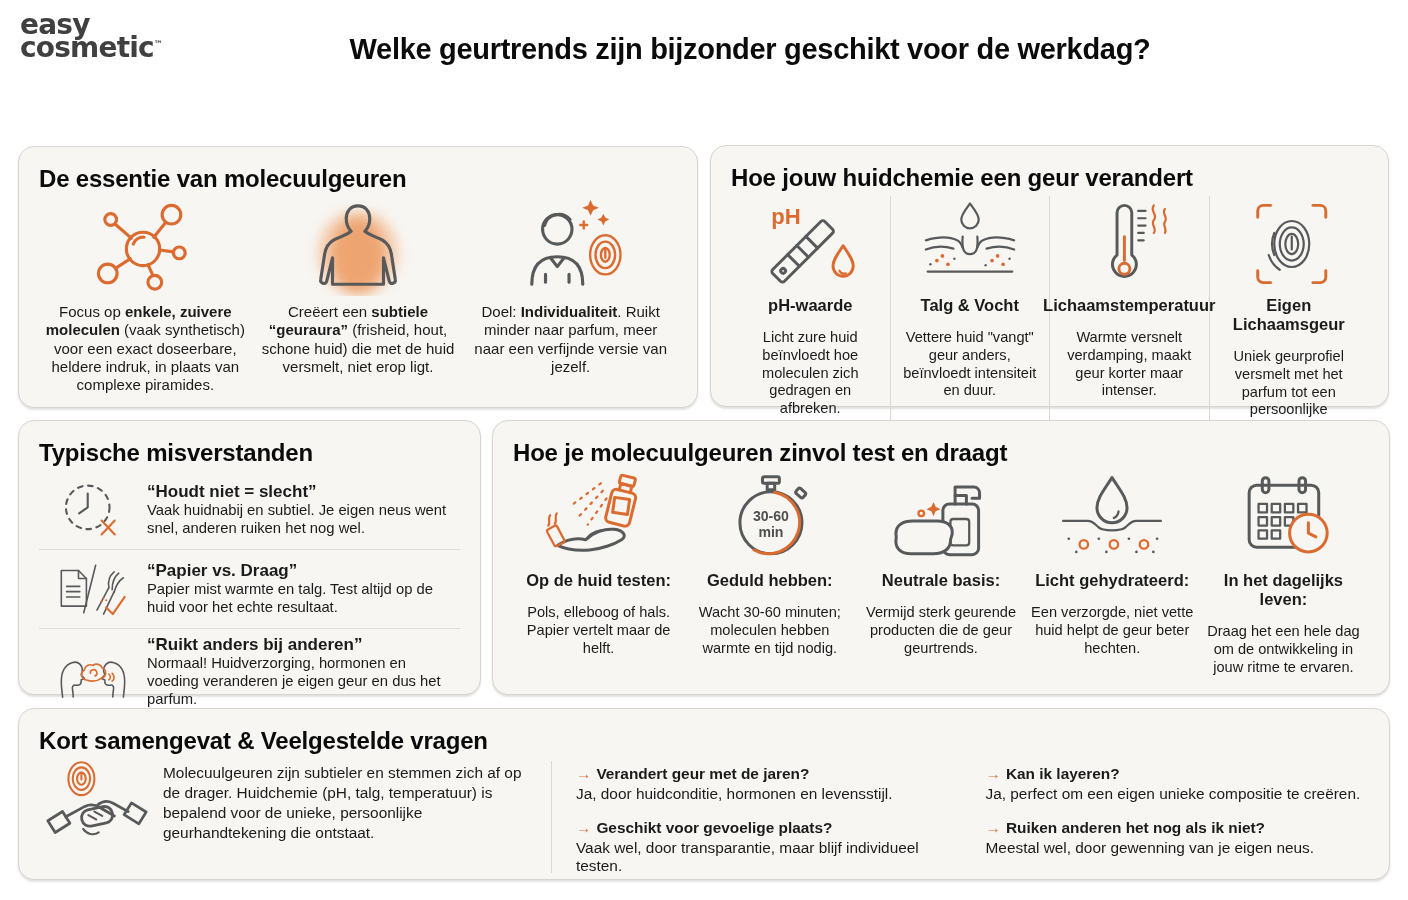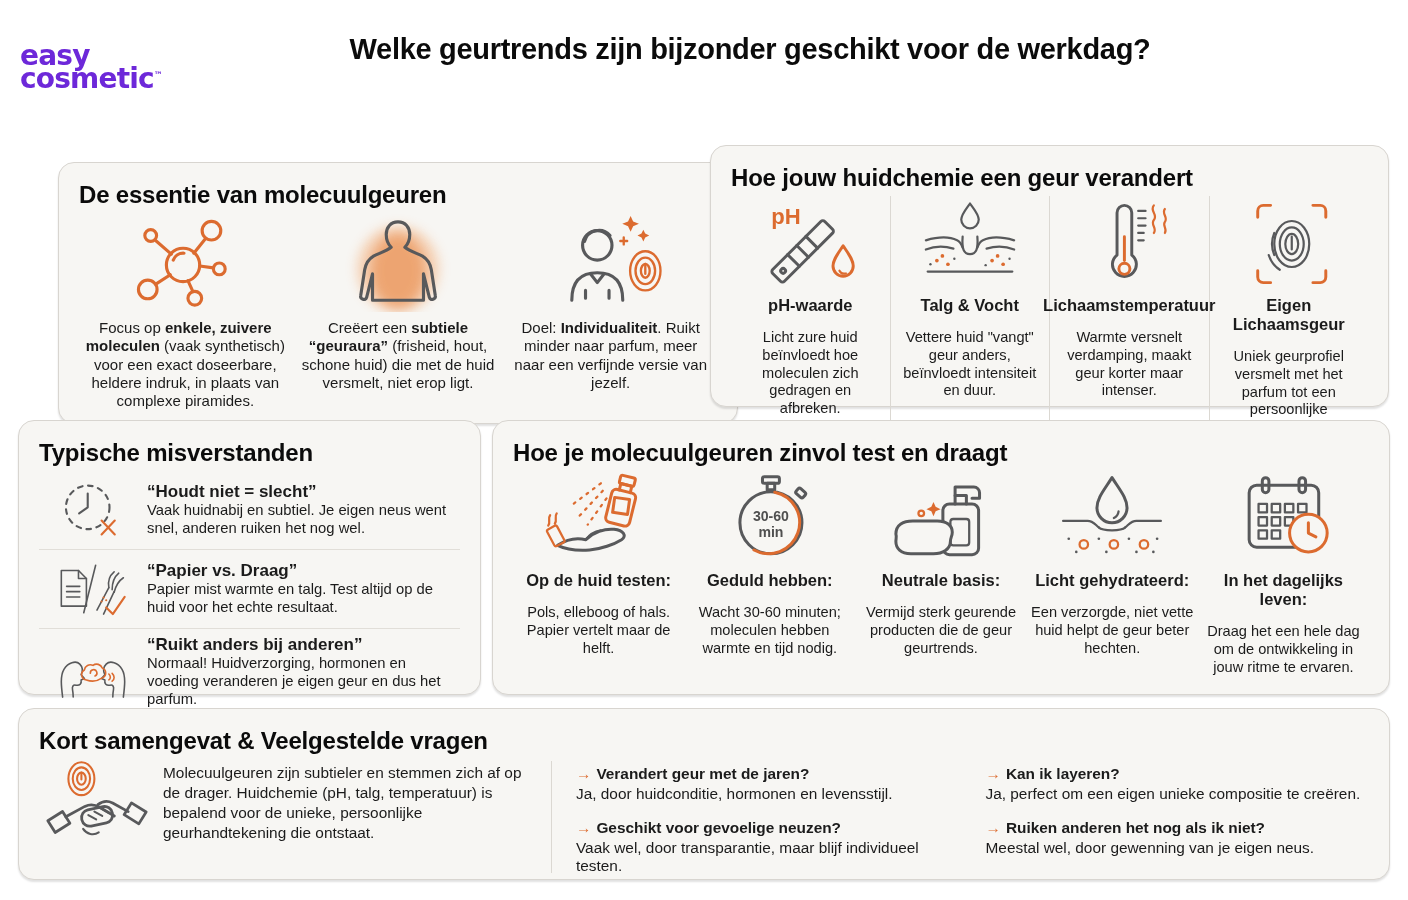--- a/index.html
+++ b/index.html
@@ -1,30 +1,30 @@
 <!DOCTYPE html>
 <html><head>
 <meta charset="utf-8">
 <style>
   html,body{margin:0;padding:0;background:#fff;font-family:"Liberation Sans",sans-serif;color:#1b1b1b;}
   .page{position:relative;width:1408px;height:900px;overflow:hidden;background:#fff;}
 
   
-  .logo{position:absolute;left:20px;top:14px;font-family:"DejaVu Sans",sans-serif;font-weight:800;color:#6d28d9;line-height:.82;letter-spacing:-.8px;margin-top:31px;}
+  .logo{position:absolute;left:20px;top:14px;font-family:"DejaVu Sans",sans-serif;font-weight:800;color:#404040;line-height:.82;letter-spacing:-.8px;}
   .logo .l1{font-size:28px;}
   .logo .l2{font-size:28px;}
   .logo .tm{font-size:9px;letter-spacing:0;vertical-align:super;}
   .main-title{position:absolute;left:92px;right:0;top:22px;margin:11px;text-align:center;
     font-size:29px;font-weight:800;letter-spacing:-.3px;color:#0b0b0b;}
 
   
   .panel{position:absolute;background:#F7F6F3;border:1.5px solid #D8D5D0;border-radius:16px;
     box-shadow:0 2px 2px rgba(0,0,0,.12);box-sizing:border-box;padding:14px 20px;}
   .panel h2{margin:4px 0 4px;font-size:24px;font-weight:800;letter-spacing:-.2px;color:#0b0b0b;}
-  #p1{left:18px;top:162px;width:680px;height:262px;margin-left:40px;}
+  #p1{left:18px;top:146px;width:680px;height:262px;}
   #p2{left:710px;top:145px;width:679px;height:262px;}
   #p3{left:18px;top:420px;width:463px;height:275px;}
   #p4{left:492px;top:420px;width:898px;height:275px;}
   #p5{left:18px;top:708px;width:1372px;height:172px;}
 
   .cols{display:flex;}
   .col{flex:1;display:flex;flex-direction:column;align-items:center;text-align:center;min-width:0;}
   .iconbox{height:100px;display:flex;align-items:center;justify-content:center;}
   #p2 .iconbox,#p4 .iconbox{height:96px;}
   .txt{font-size:15px;line-height:1.22;margin:6px 6px 0;}
@@ -448,21 +448,21 @@
         </svg>
       </div>
       <div class="sumtext">Molecuulgeuren zijn subtieler en stemmen zich af op de drager. Huidchemie (pH, talg, temperatuur) is bepalend voor de unieke, persoonlijke geurhandtekening die ontstaat.</div>
       <div class="vdiv"></div>
       <div class="faqs">
         <div class="faq">
           <div class="q"><span class="arrow">→</span><span>Verandert geur met de jaren?</span></div>
           <div class="a">Ja, door huidconditie, hormonen en levensstijl.</div>
         </div>
         <div class="faq">
-          <div class="q"><span class="arrow">→</span><span>Geschikt voor gevoelige neuzen?</span></div>
+          <div class="q"><span class="arrow">→</span><span>Geschikt voor gevoelige plaats?</span></div>
           <div class="a">Vaak wel, door transparantie, maar blijf individueel testen.</div>
         </div>
         <div class="faq">
           <div class="q"><span class="arrow">→</span><span>Kan ik layeren?</span></div>
           <div class="a">Ja, perfect om een eigen unieke compositie te creëren.</div>
         </div>
         <div class="faq">
           <div class="q"><span class="arrow">→</span><span>Ruiken anderen het nog als ik niet?</span></div>
           <div class="a">Meestal wel, door gewenning van je eigen neus.</div>
         </div>

